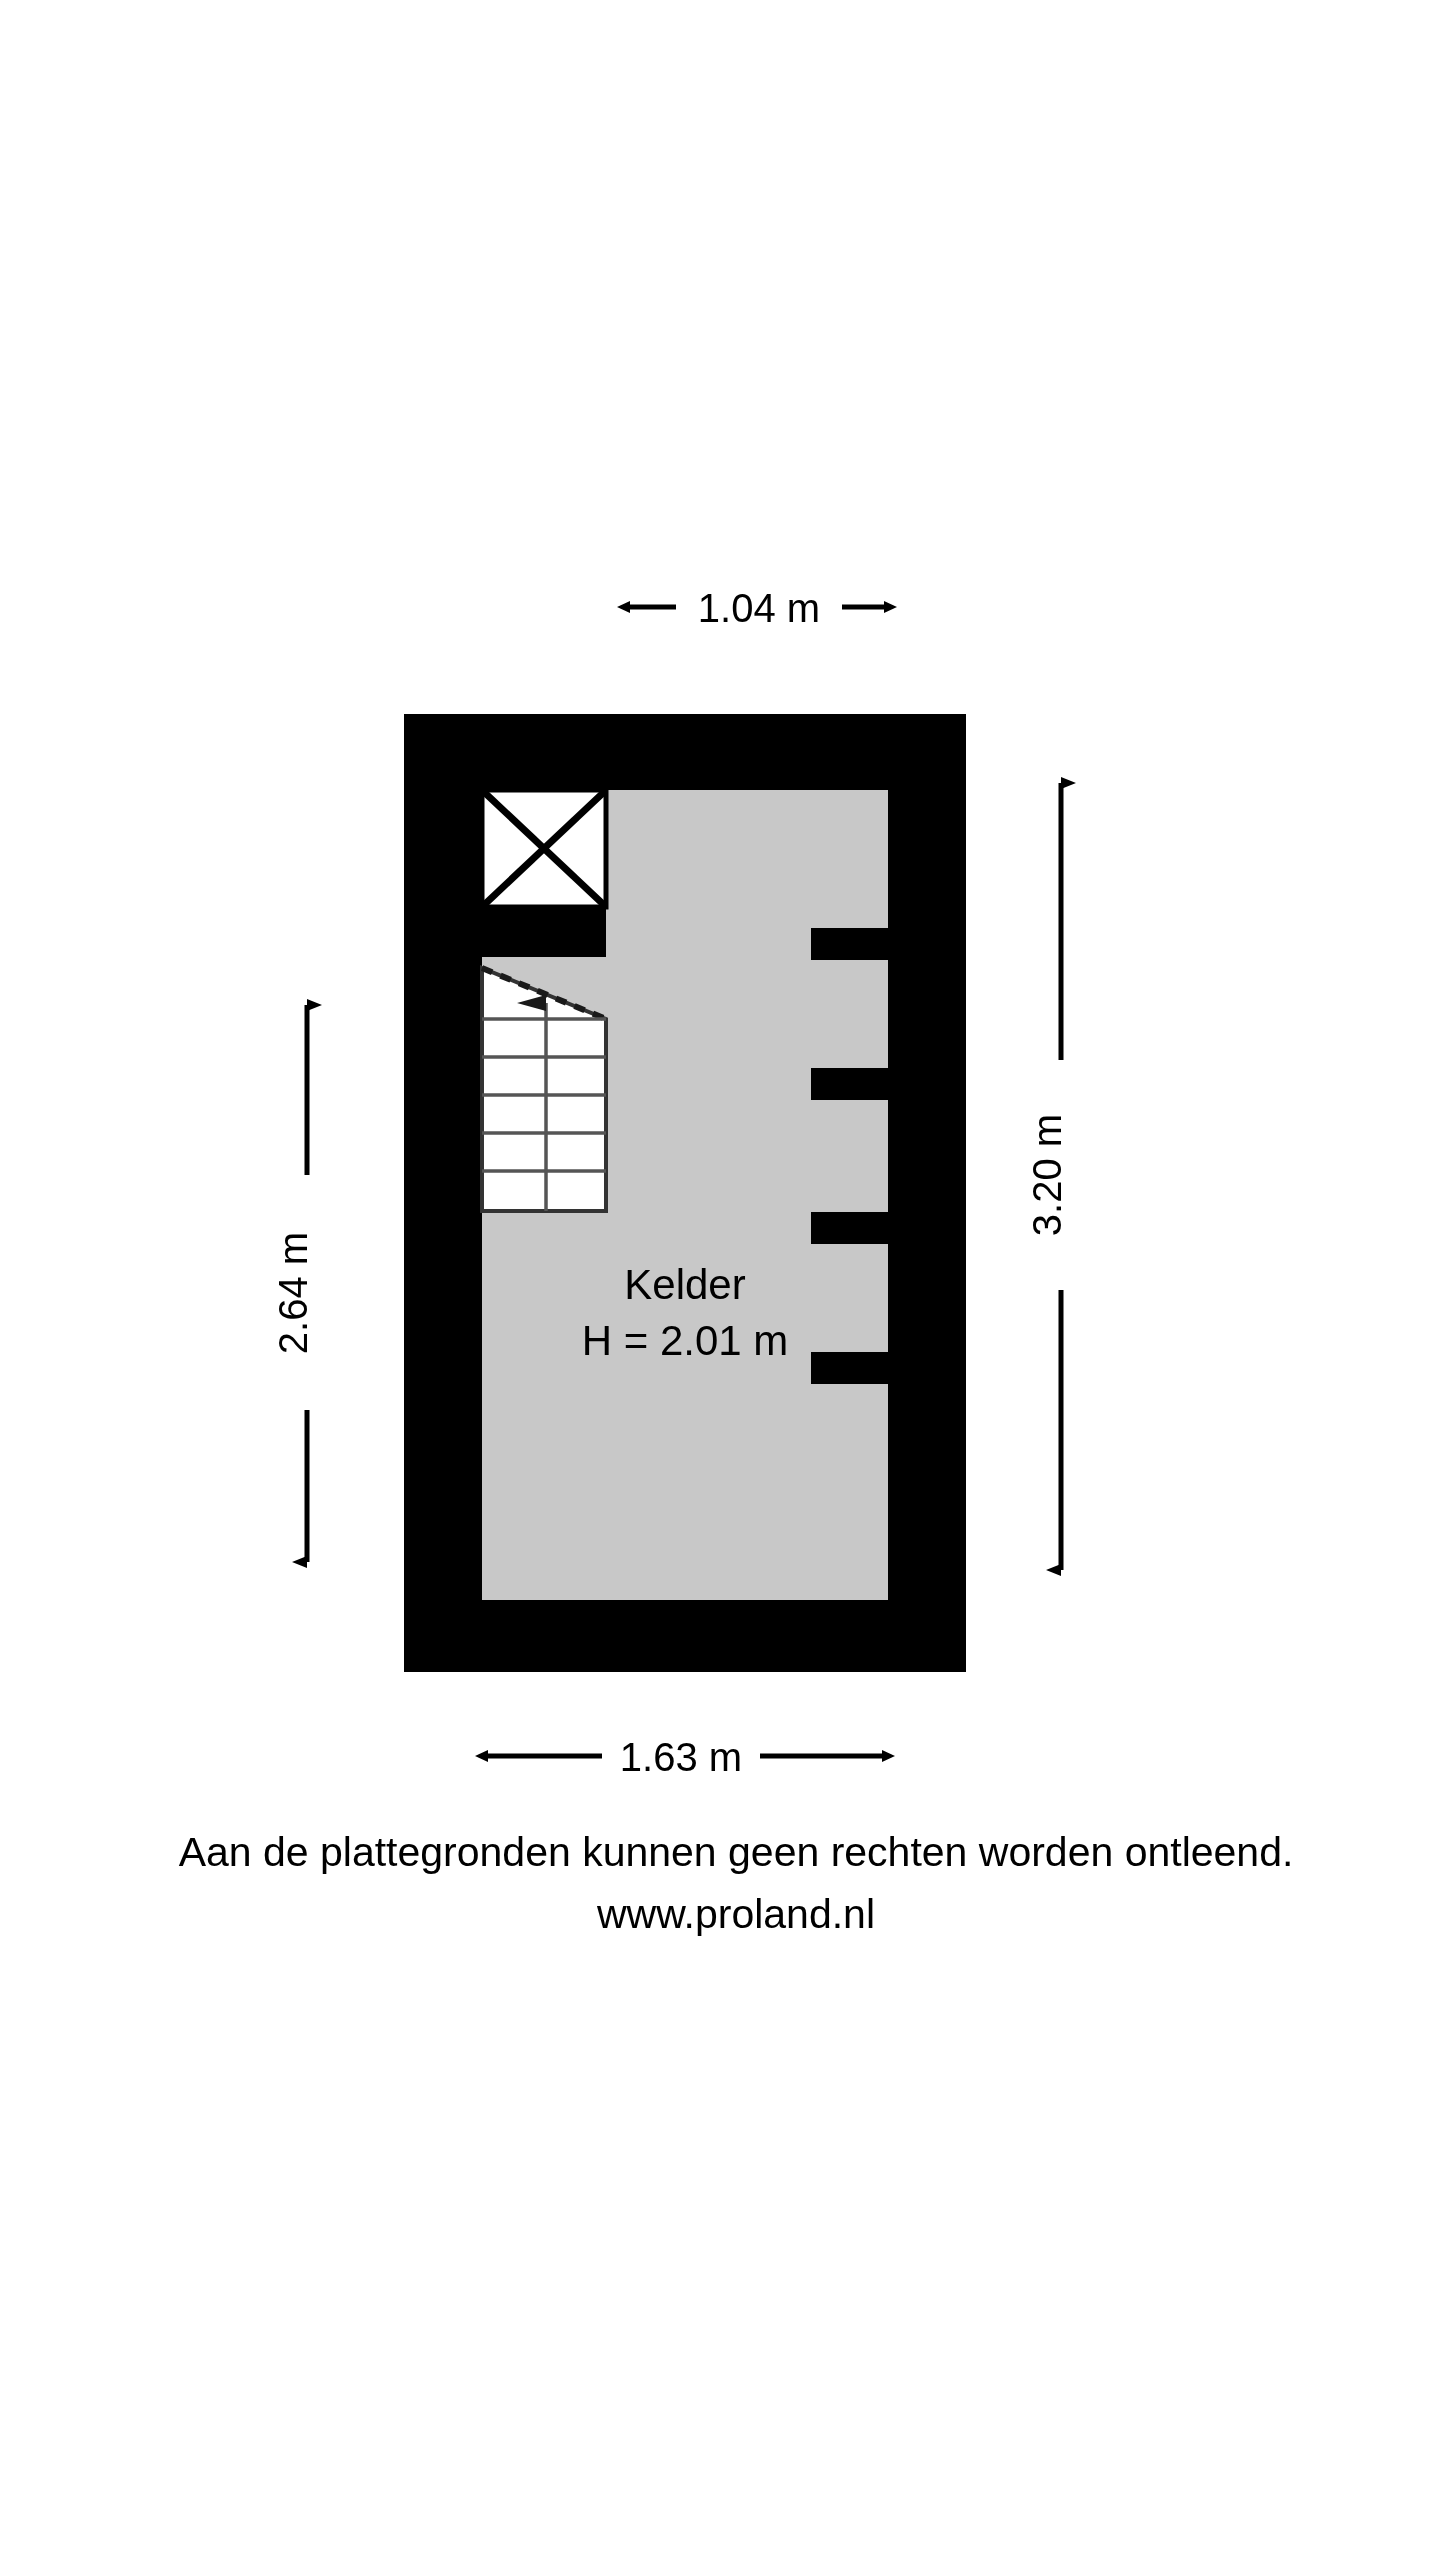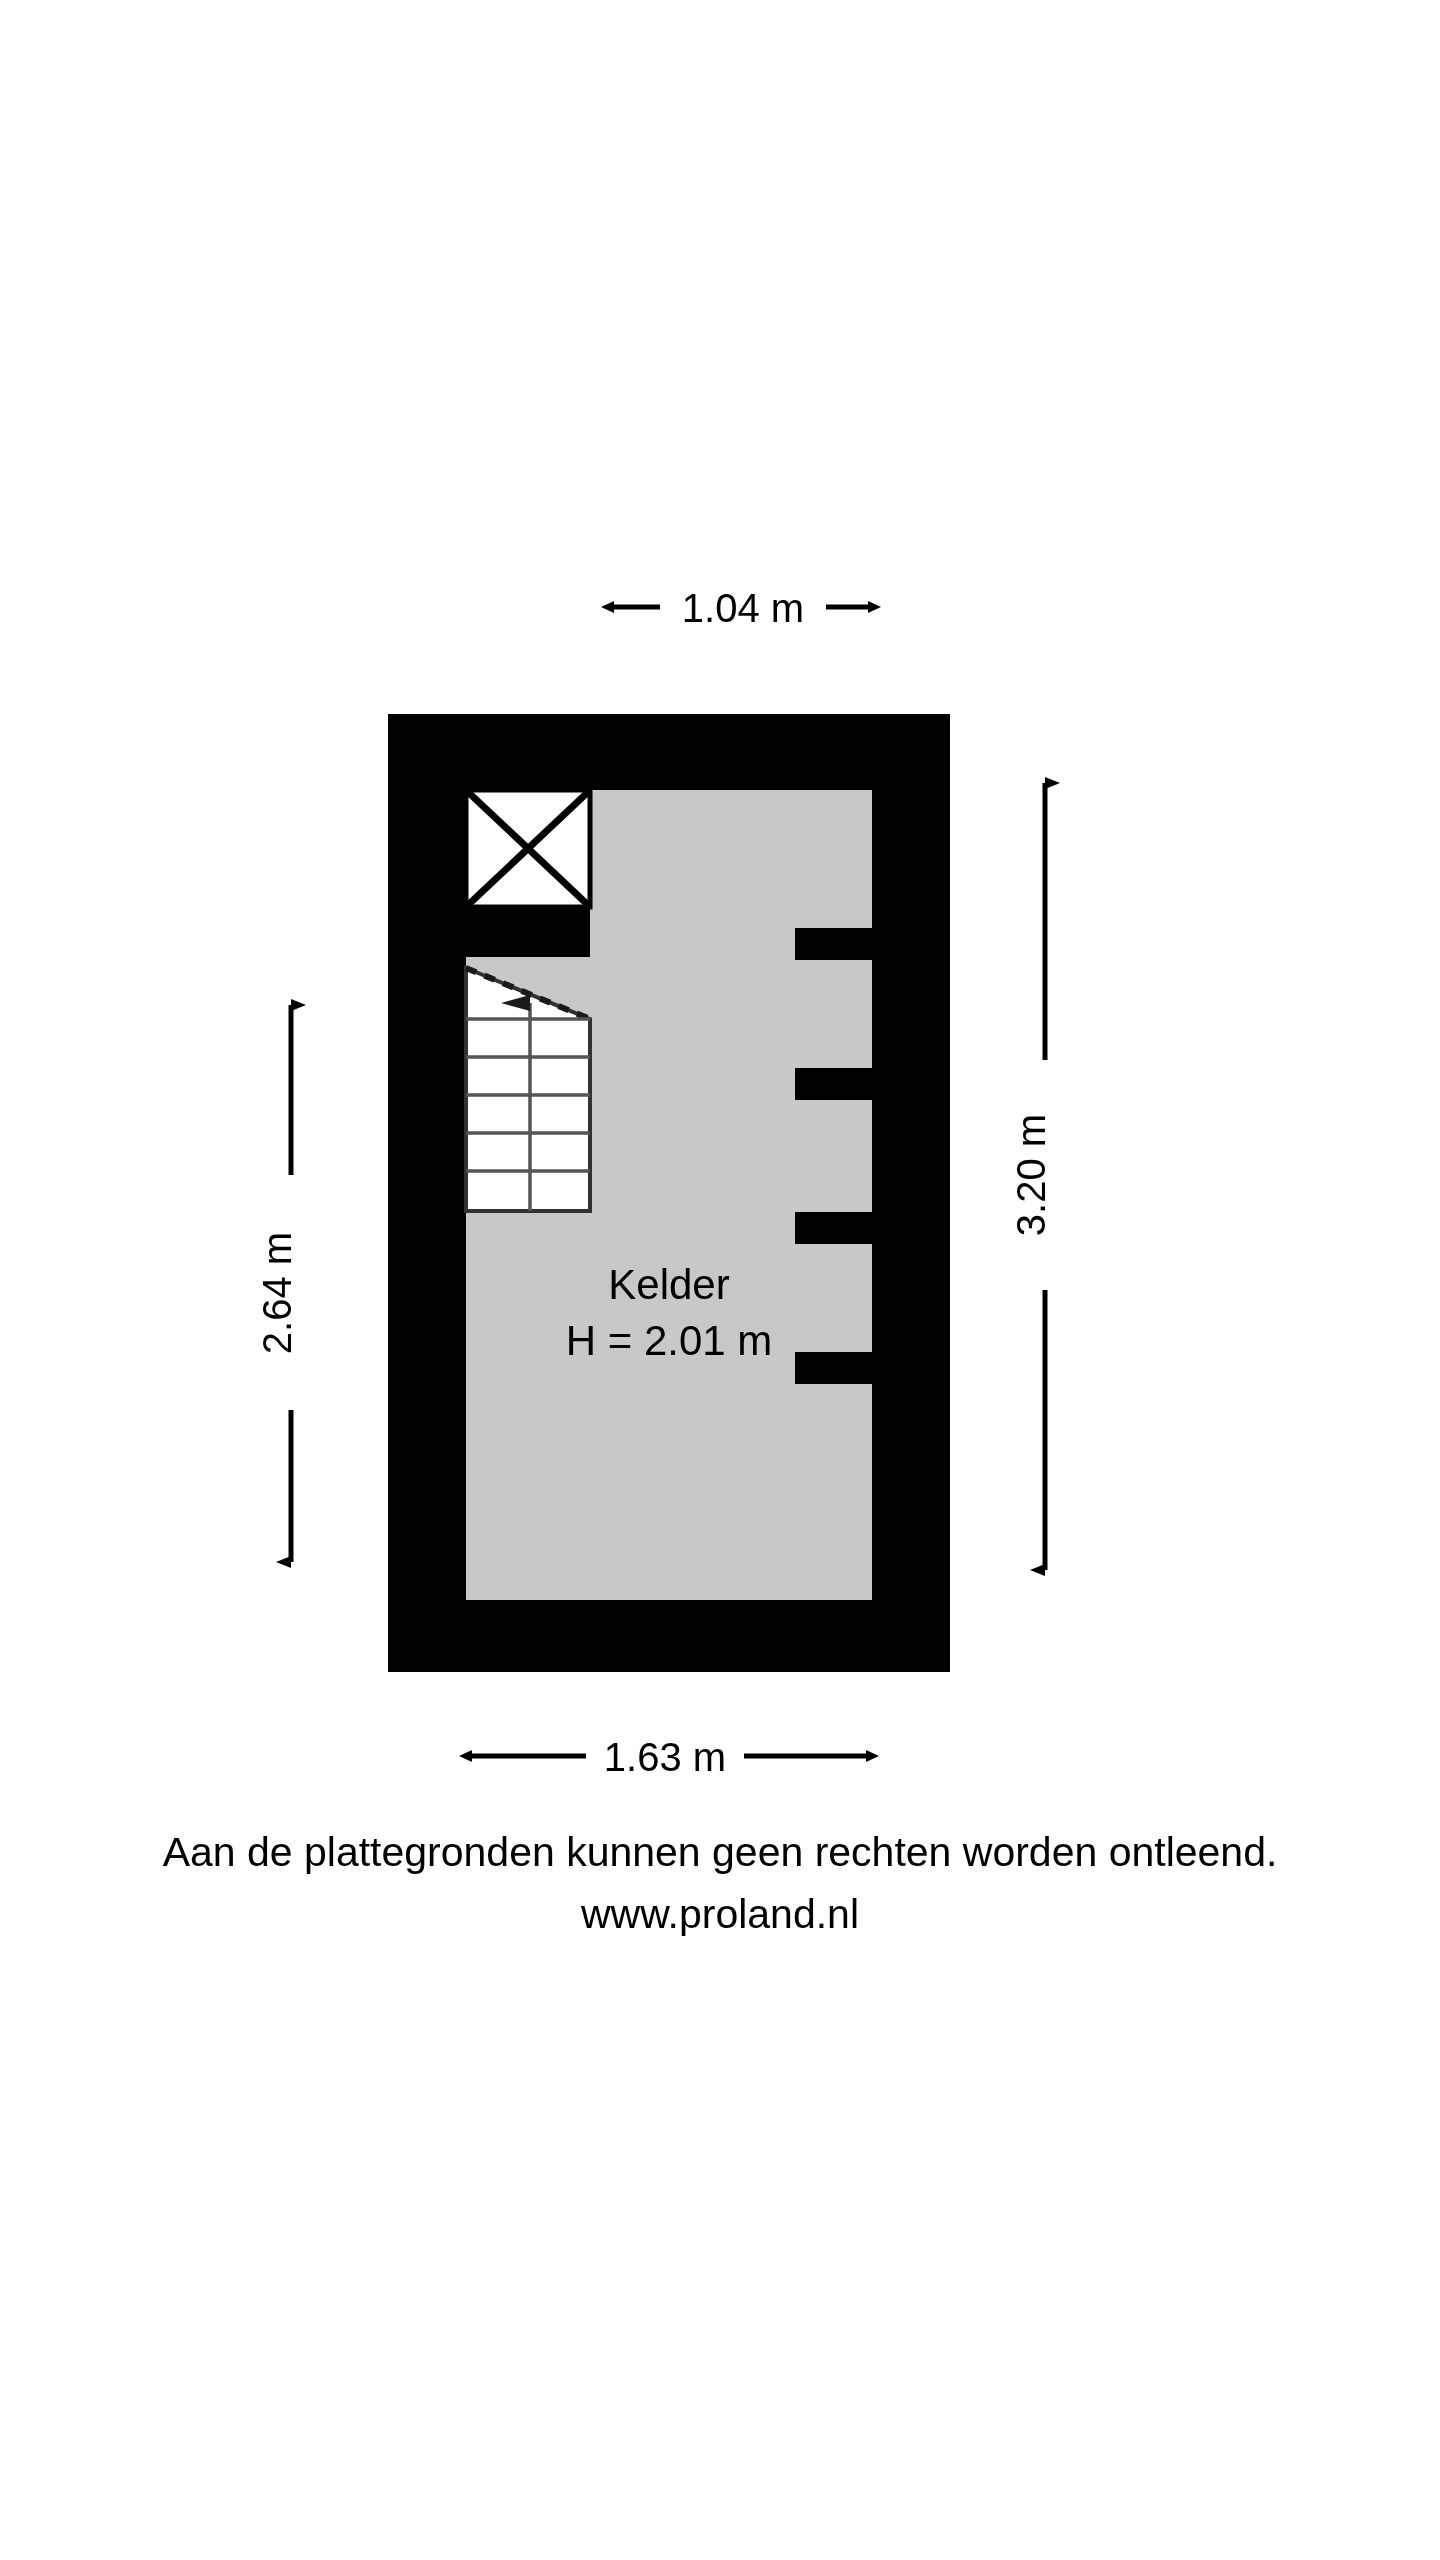--- a/index.html
+++ b/index.html
@@ -10,21 +10,21 @@
   }
   body {
     width: 1440px;
     height: 2560px;
     position: relative;
     font-family: "Liberation Sans", sans-serif;
     overflow: hidden;
   }
   #plan-root {
     position: absolute;
-    left: 0; top: 0;
+    left: 16px; top: 0;
     width: 1324px;
     height: 2560px;
     text-decoration: underline;
   }
   svg.plan-svg {
     position: absolute;
     left: 0; top: 0;
     width: 1440px;
     height: 2560px;
     display: block;

